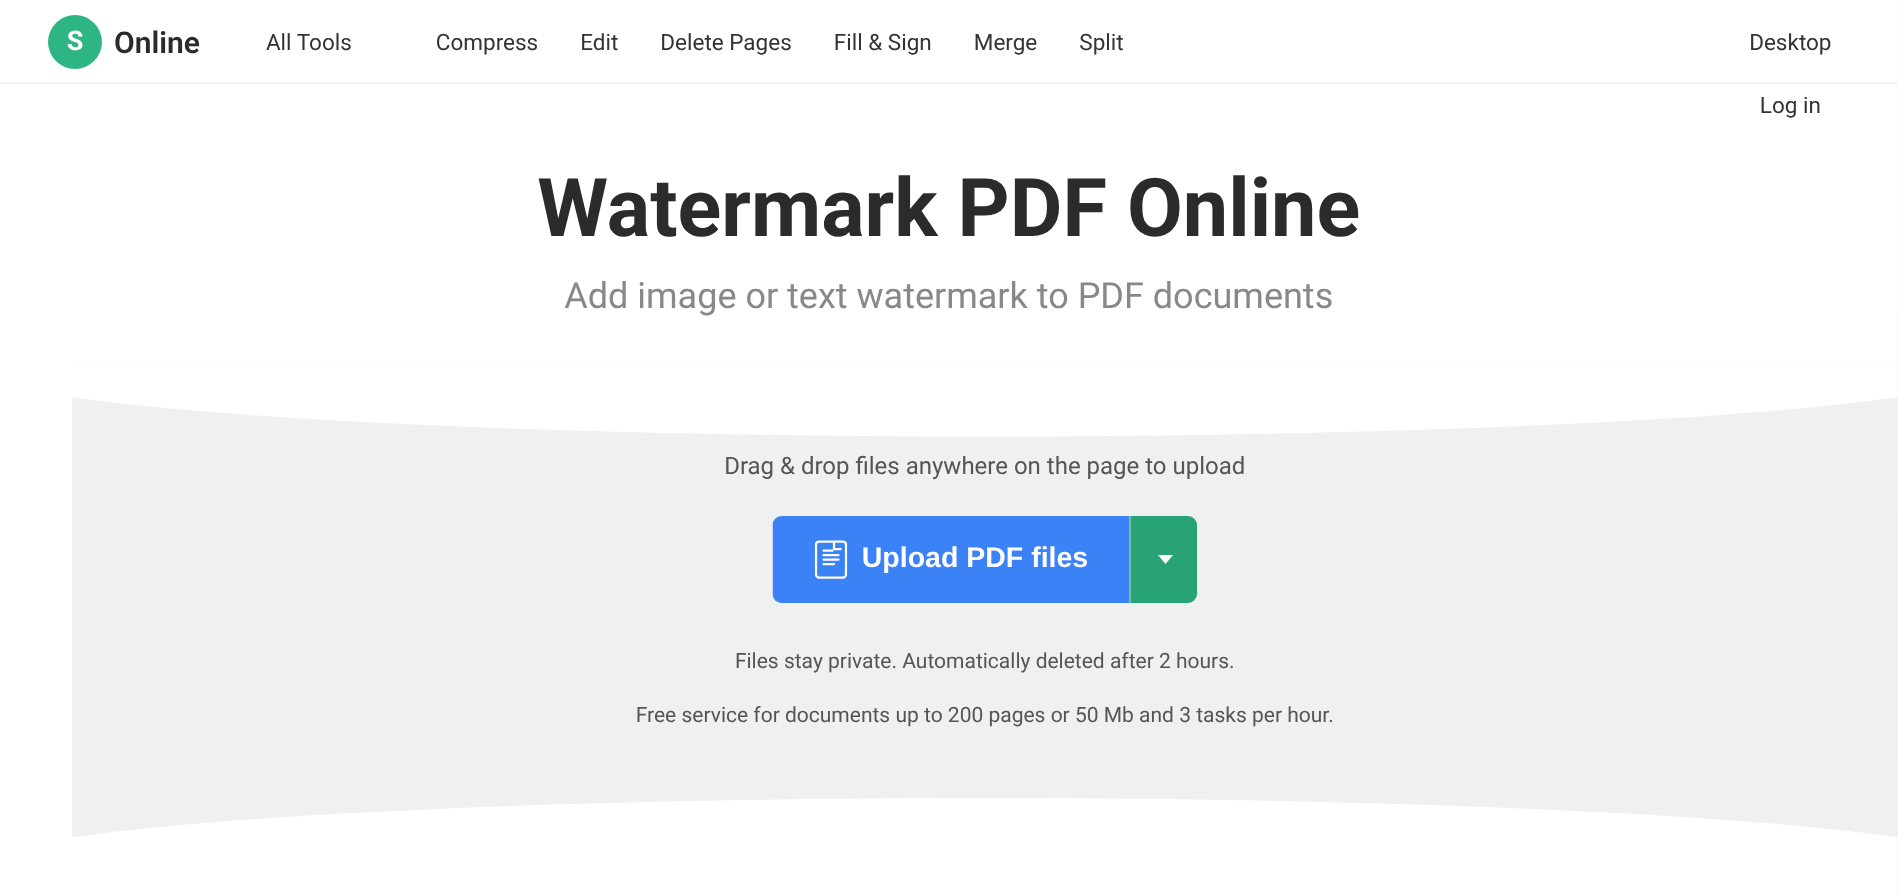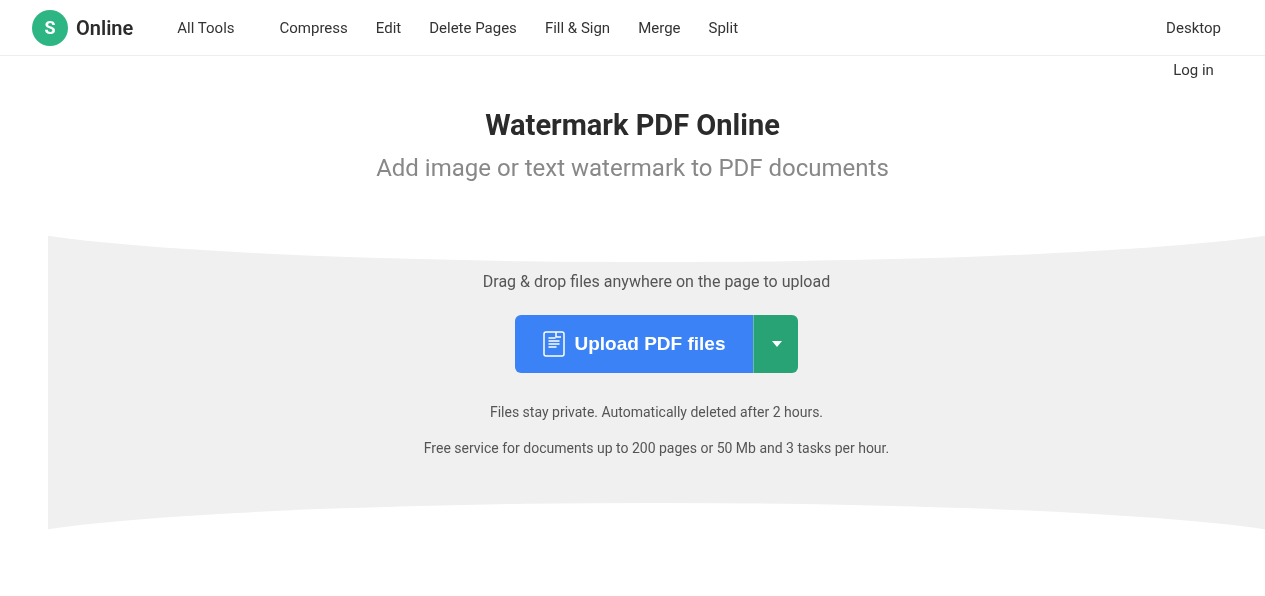--- a/index.html
+++ b/index.html
@@ -48,21 +48,21 @@
     }
     .nav-link {
       padding: 8px 12px;
       font-size: 15px;
       color: #333;
       text-decoration: none;
       border-radius: 4px;
       cursor: pointer;
       display: flex;
       align-items: flex-start;
-      gap: 5px;
+      gap: 16px;
     }
     .nav-right-links {
       display: flex;
       align-items: center;
       gap: 8px;
       flex-direction: column;
     }
     .nav-right-link {
       padding: 8px 12px;
       font-size: 15px;
@@ -71,21 +71,21 @@
       cursor: pointer;
     }
 
     
     .hero {
       text-align: center;
       padding: 52px 20px 0;
       background: #fff;
     }
     .hero-title {
-      font-size: 29px;
+      font-size: 54px;
       font-weight: 700;
       color: #2b2b2b;
       margin-bottom: 12px;
       text-align: center;
     }
     .hero-subtitle {
       font-size: 24px;
       color: #888;
       margin-bottom: 0;
     }

